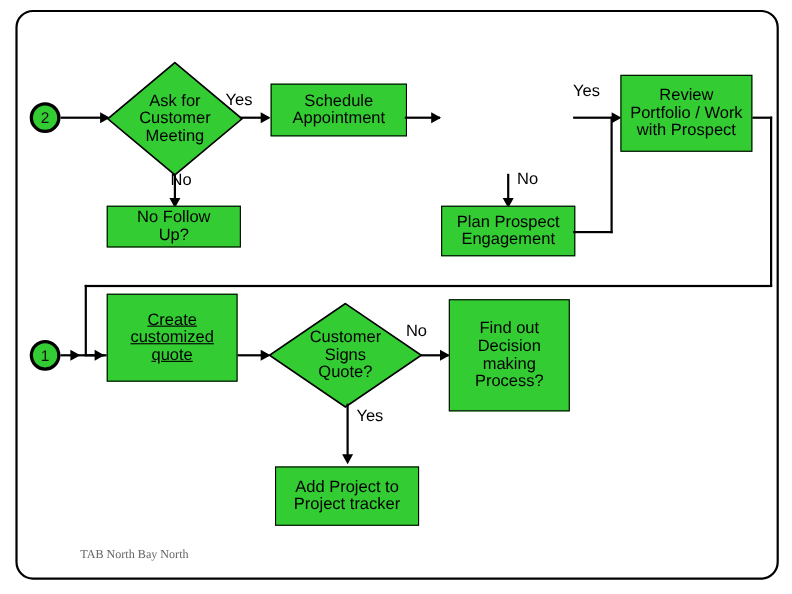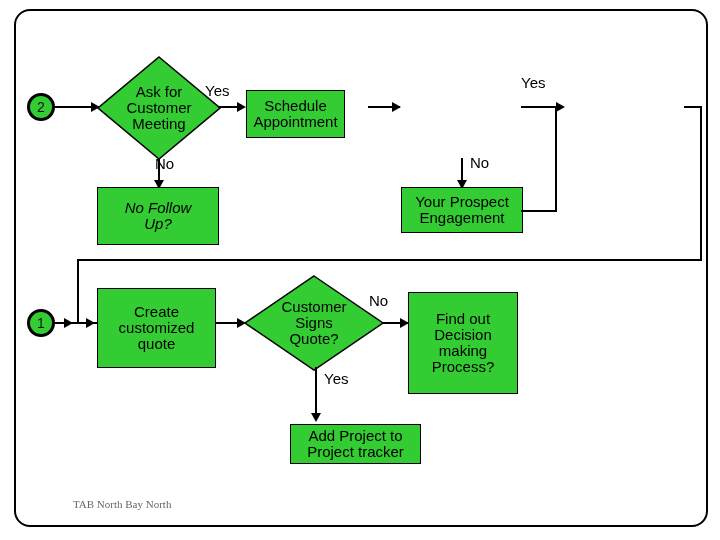--- a/index.html
+++ b/index.html
@@ -141,61 +141,64 @@
   </div>
 
   <div class="hline" style="left:218px; top:106px; width:26px;"></div>
   <div class="arrowhead arrow-right" style="left:237px; top:102px;"></div>
   <div class="edge-label" style="left:205px; top:82px;">Yes</div>
 
   <div class="vline" style="left:158px; top:158px; height:30px;"></div>
   <div class="arrowhead arrow-down" style="left:154px; top:180px;"></div>
   <div class="edge-label" style="left:155px; top:155px;">No</div>
 
-  <div class="node proc" style="left:246px; top:90px; width:99px; height:48px;">Schedule
+  <div class="node proc" style="left:246px; top:76px; width:124px; height:48px;">Schedule
 Appointment</div>
 
   <div class="hline" style="left:368px; top:106px; width:32px;"></div>
   <div class="arrowhead arrow-right" style="left:392px; top:102px;"></div>
 
 
   <div class="hline" style="left:521px; top:106px; width:42px;"></div>
   <div class="arrowhead arrow-right" style="left:556px; top:102px;"></div>
   <div class="edge-label" style="left:521px; top:74px;">Yes</div>
 
   <div class="vline" style="left:461px; top:158px; height:30px;"></div>
   <div class="arrowhead arrow-down" style="left:457px; top:180px;"></div>
   <div class="edge-label" style="left:470px; top:154px;">No</div>
 
-
-  <div class="node proc" style="left:97px; top:187px; width:122px; height:58px;font-style:italic;">No Follow
+  <div class="node proc" style="left:564px; top:68px; width:120px; height:70px;">Review
+Portfolio / Work
+with Prospect</div>
+
+  <div class="node proc" style="left:97px; top:187px; width:122px; height:38px;">No Follow
 Up?</div>
 
-  <div class="node proc" style="left:401px; top:187px; width:122px; height:46px;">Your Prospect
+  <div class="node proc" style="left:401px; top:187px; width:122px; height:46px;">Plan Prospect
 Engagement</div>
 
   <div class="hline" style="left:521px; top:210px; width:36px;"></div>
   <div class="vline" style="left:555px; top:106px; height:106px;"></div>
 
   <div class="hline" style="left:684px; top:106px; width:18px;"></div>
   <div class="vline" style="left:700px; top:106px; height:154px;"></div>
   <div class="hline" style="left:77px; top:259px; width:625px;"></div>
   <div class="vline" style="left:77px; top:259px; height:64px;"></div>
   <div class="arrowhead arrow-right" style="left:86px; top:318px;"></div>
 
   <div class="conn-circle" style="left:27px; top:309px; width:28px; height:28px;">
     <span>1</span>
   </div>
 
   <div class="hline" style="left:55px; top:322px; width:40px;"></div>
   <div class="arrowhead arrow-right" style="left:64px; top:318px;"></div>
 
   <div class="hline" style="left:77px; top:322px; width:20px;"></div>
 
-  <div class="node proc" style="left:97px; top:288px; width:119px; height:80px;">Create
+  <div class="node proc" style="left:97px; top:267px; width:119px; height:80px;text-decoration:underline;">Create
 customized
 quote</div>
 
   <div class="hline" style="left:216px; top:322px; width:28px;"></div>
   <div class="arrowhead arrow-right" style="left:237px; top:318px;"></div>
 
   <div class="diamond-wrap" style="left:244px; top:275px; width:140px; height:96px;">
     <svg class="diamond-shape" viewBox="0 0 140 96" preserveAspectRatio="none">
       <polygon points="70,1 139,48 70,95 1,48" fill="#33CC33" stroke="#000000" stroke-width="1.5"></polygon>
     </svg>
@@ -205,23 +208,23 @@
   </div>
 
   <div class="hline" style="left:382px; top:322px; width:26px;"></div>
   <div class="arrowhead arrow-right" style="left:400px; top:318px;"></div>
   <div class="edge-label" style="left:369px; top:292px;">No</div>
 
   <div class="vline" style="left:315px; top:367px; height:52px;"></div>
   <div class="arrowhead arrow-down" style="left:311px; top:413px;"></div>
   <div class="edge-label" style="left:324px; top:370px;">Yes</div>
 
-  <div class="node proc" style="left:408px; top:272px; width:110px; height:102px;margin-top:20px;">Find out
+  <div class="node proc" style="left:408px; top:272px; width:110px; height:102px;">Find out
 Decision
 making
 Process?</div>
 
-  <div class="node proc" style="left:250px; top:424px; width:131px; height:40px;margin-left:40px;">Add Project to
+  <div class="node proc" style="left:250px; top:424px; width:131px; height:54px;">Add Project to
 Project tracker</div>
 
   <div class="footer" style="left:73px; top:498px;">TAB North Bay North</div>
 
 </div>
 
 </body></html>

